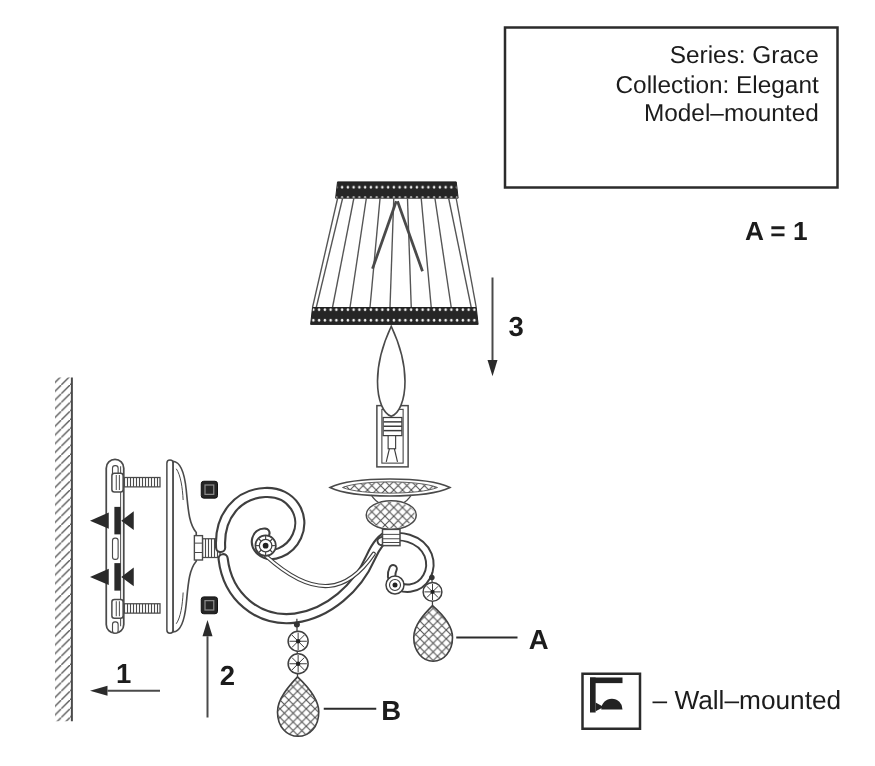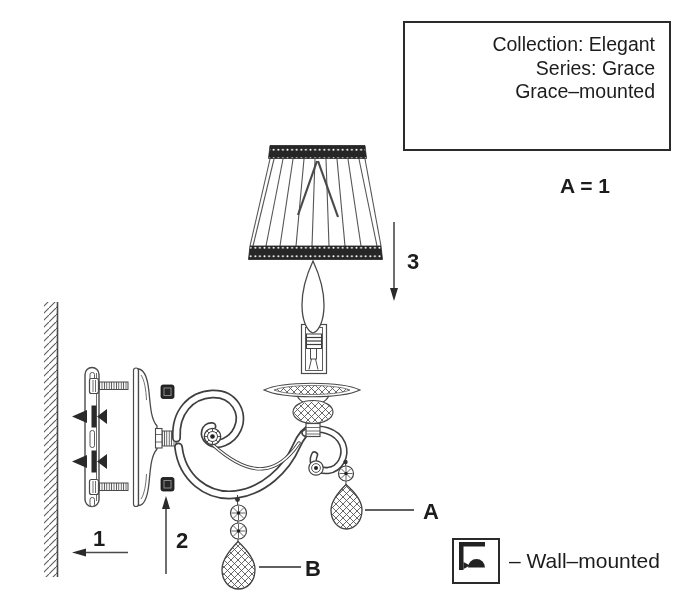--- a/index.html
+++ b/index.html
@@ -4,23 +4,23 @@
 <style>
   html,body{margin:0;padding:0;background:#ffffff;}
   .stage{position:relative;width:700px;height:613px;background:#ffffff;overflow:hidden;
          font-family:"Liberation Sans", sans-serif;color:#1c1c1c;}
   .stage svg{position:absolute;left:0;top:0;}
   .info-box{position:absolute;left:403px;top:21px;width:250px;height:116px;
             border:2px solid #2b2b2b;background:#ffffff;
             text-align:right;padding:10px 14px 0 0;
             font-size:19.5px;line-height:23.5px;color:#1c1c1c;}
   .info-box div{white-space:nowrap;}
-  .quantities{position:absolute;left:560px;top:172px;width:122px;text-align:left;
+  .quantities{position:absolute;left:560px;top:172px;width:122px;text-align:center;
               font-size:21px;font-weight:bold;line-height:28px;color:#1c1c1c;}
-  .legend{position:absolute;left:452px;top:538px;display:flex;align-items:center;}
+  .legend{position:absolute;left:465px;top:538px;display:flex;align-items:center;}
   .legend-box{width:44px;height:42px;border:2.5px solid #2b2b2b;background:#fff;
               display:flex;align-items:center;justify-content:center;}
   .legend-text{font-size:21px;color:#1c1c1c;margin-left:9px;white-space:nowrap;}
   .svg-label{font-family:"Liberation Sans", sans-serif;font-weight:bold;font-size:22px;fill:#1c1c1c;}
 </style>
 </head>
 <body>
 
 <div class="stage">
 
@@ -259,23 +259,23 @@
     </g>
 
     <text x="99" y="546" text-anchor="middle" class="svg-label">1</text>
     <text x="182" y="548" text-anchor="middle" class="svg-label">2</text>
     <text x="413" y="269" text-anchor="middle" class="svg-label">3</text>
     <text x="423" y="519" text-anchor="start" class="svg-label">A</text>
     <text x="305" y="576" text-anchor="start" class="svg-label">B</text>
   </svg>
 
   <div class="info-box">
+    <div>Series: Grace</div>
     <div>Collection: Elegant</div>
-    <div>Series: Grace</div>
-    <div>Grace–mounted</div>
+    <div>Model–mounted</div>
   </div>
 
   <div class="quantities">
     <div>A = 1</div>
   </div>
 
   <div class="legend">
     <div class="legend-box">
       <svg width="40" height="38" viewBox="0 0 40 38">
         <rect x="7" y="4" width="4.5" height="28" fill="#222222"></rect>

